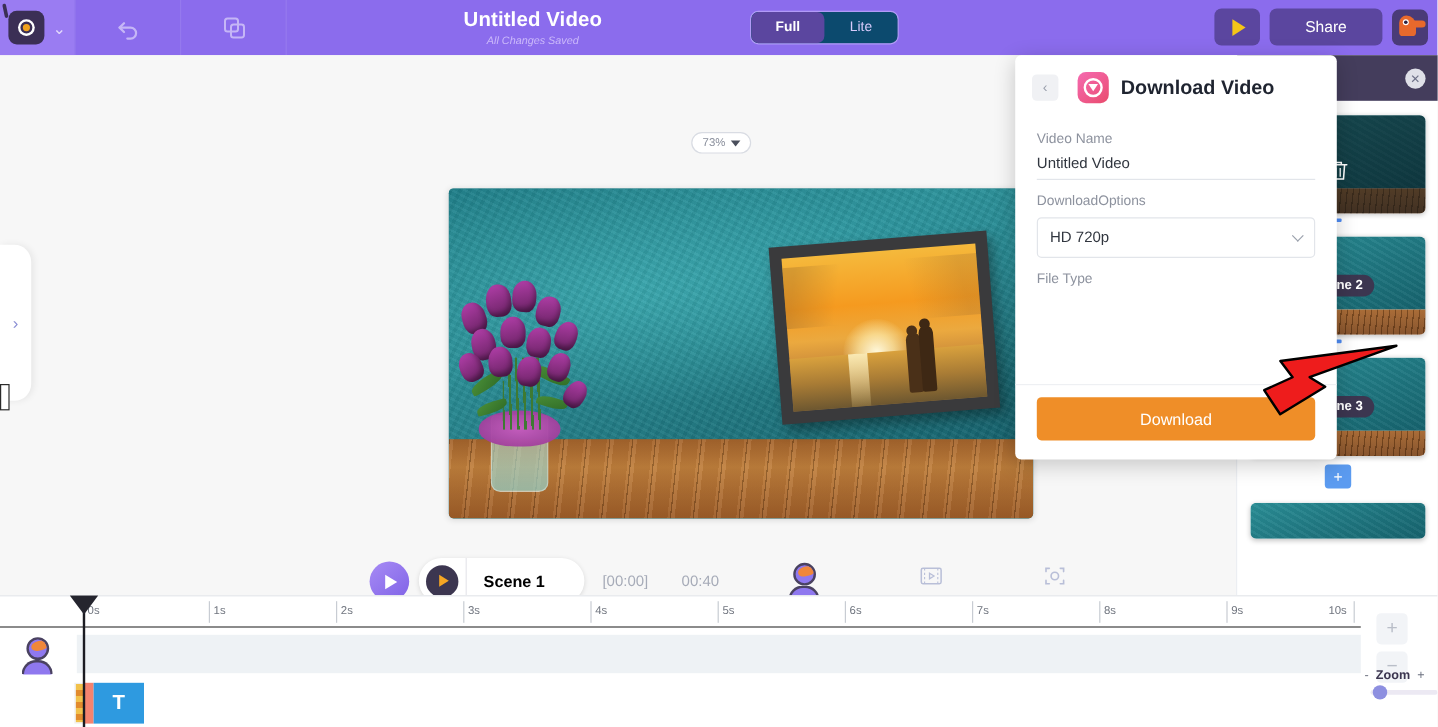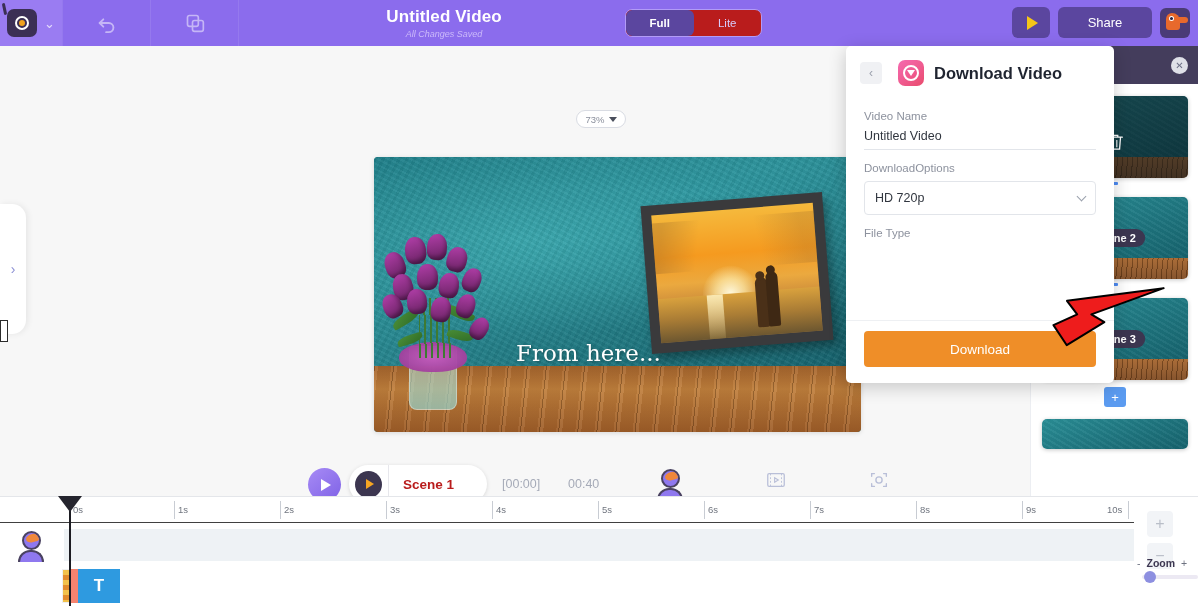--- a/index.html
+++ b/index.html
@@ -50,22 +50,22 @@
     align-items: center; justify-content: center; min-width: 200px;
   }
   .vid-title {
     color: #ffffff; font-size: 17px; font-weight: bold; letter-spacing: .1px;
   }
   .vid-sub {
     color: #cbb9fa; font-size: 9px; font-style: italic; margin-top: 2px; text-align: right;
   }
   .seg-toggle {
     position: absolute; left: 625px; top: 9px;
-    width: 137px; height: 28px; border-radius: 7px;
-    background: #b91c1c; display: flex; overflow: hidden;
+    width: 124px; height: 28px; border-radius: 7px;
+    background: #0c4a6e; display: flex; overflow: hidden;
     border: 1px solid #b29bf7;
   }
   .seg {
     flex: 1; display: flex; align-items: center; justify-content: center;
     font-size: 11.5px; cursor: pointer;
   }
   .seg.active { background: #5b469f; color: #ffffff; font-weight: bold; border-radius: 6px; }
   .seg.inactive { color: #d8cbfb; }
   .right-actions {
     position: absolute; right: 8px; top: 7px;
@@ -263,21 +263,21 @@
   .scene-pill .dark-dot {
     width: 27px; height: 27px; border-radius: 50%; background: #3c3650;
     margin-left: 6px; display: flex; align-items: center; justify-content: center;
   }
   .scene-pill .dark-dot .t {
     width: 0; height: 0; border-left: 8px solid #f5a623;
     border-top: 5px solid transparent; border-bottom: 5px solid transparent;
     margin-left: 2px;
   }
   .scene-pill .divline { width: 1px; height: 38px; background: #e7e7ec; margin-left: 6px; }
-  .scene-pill .lbl { margin-left: 14px; font-size: 13.5px; font-weight: bold; color: #b91c1c; text-align: center; }
+  .scene-pill .lbl { margin-left: 14px; font-size: 13.5px; font-weight: bold; color: #000000; text-align: center; }
   .tcode {
     position: absolute; top: 431px; font-size: 12.5px; color: #a6abb8;
   }
   .tcode.a { left: 502px; text-align: center; }
   .tcode.b { left: 568px; }
   .sb-ico { position: absolute; top: 423px; cursor: pointer; }
   .sb-ico.char { left: 655px; }
   .sb-ico.film { left: 765px; }
   .sb-ico.focus { left: 868px; }
 
@@ -564,21 +564,20 @@
           <div class="sunpath"></div>
           <div class="couple">
             <div class="p1"></div>
               <div class="h1"></div>
             <div class="p2"></div>
               <div class="h2"></div>
           </div>
         </div>
       </div>
 
-      <div class="caption">From here...</div>
     </div>
 
     <div class="play-circle">
       <div class="tri"></div>
     </div>
     <div class="scene-pill">
       <div class="dark-dot">
           <div class="t"></div>
         </div>
       <div class="divline"></div>

